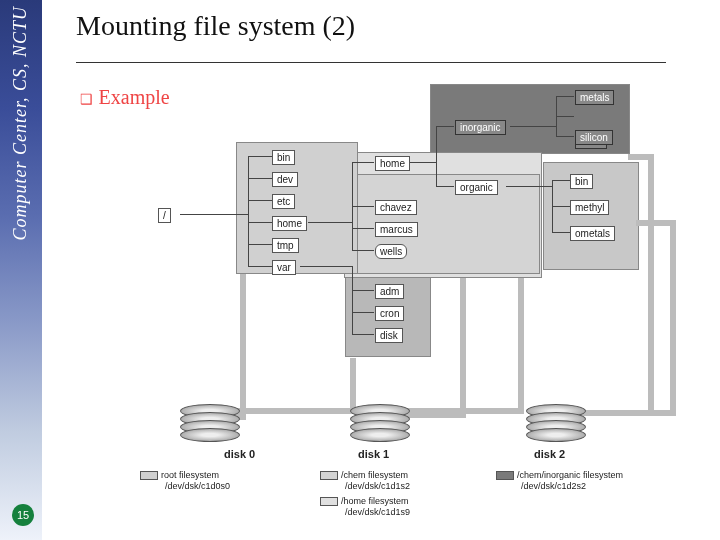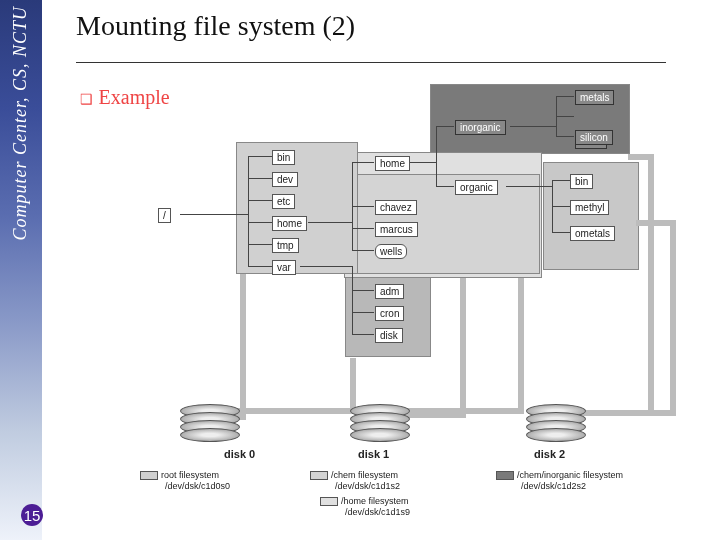--- a/index.html
+++ b/index.html
@@ -43,27 +43,27 @@
   }
   .example {
     position: absolute;
     left: 80px; top: 86px;
     font-size: 20px;
     color: #ef4444;
   }
   .example .bullet { font-family: sans-serif; font-size: 14px; margin-right: 6px; }
   .page-num {
     position: absolute;
-    left: 21px; bottom: 14px;
+    left: 12px; bottom: 14px;
     width: 22px; height: 22px;
     border-radius: 50%;
-    background: #4c1d95;
+    background: #15803d;
     color: #fff;
     font-family: Arial, sans-serif;
-    font-size: 15px;
+    font-size: 11px;
     display: flex; align-items: center; justify-content: center;
   }
 
   .diagram {
     position: absolute;
     left: 150px; top: 82px;
     width: 560px; height: 440px;
     font-family: Arial, sans-serif;
     font-size: 10px;
     color: #222;
@@ -248,21 +248,21 @@
     <div class="platter" style="top:8px;"></div>
     <div class="platter" style="top:16px;"></div>
     <div class="platter" style="top:24px;"></div>
   </div>
   <div class="disklabel" style="left:384px; top:366px;">disk 2</div>
 
   <div class="legend" style="left:-10px; top:388px;">
     <span class="sw" style="background:#d0d0d0;"></span><span>root filesystem</span><br>
     <span style="margin-left:25px;">/dev/dsk/c1d0s0</span>
   </div>
-  <div class="legend" style="left:160px; top:388px;">
+  <div class="legend" style="left:170px; top:388px;">
     <span class="sw" style="background:#d4d4d4;"></span><span>/chem filesystem</span><br>
     <span style="margin-left:25px;">/dev/dsk/c1d1s2</span>
   </div>
   <div class="legend" style="left:170px; top:414px;">
     <span class="sw" style="background:#e0e0e0;"></span><span>/home filesystem</span><br>
     <span style="margin-left:25px;">/dev/dsk/c1d1s9</span>
   </div>
   <div class="legend" style="left:346px; top:388px;">
     <span class="sw" style="background:#7a7a7a;"></span><span>/chem/inorganic filesystem</span><br>
     <span style="margin-left:25px;">/dev/dsk/c1d2s2</span>

